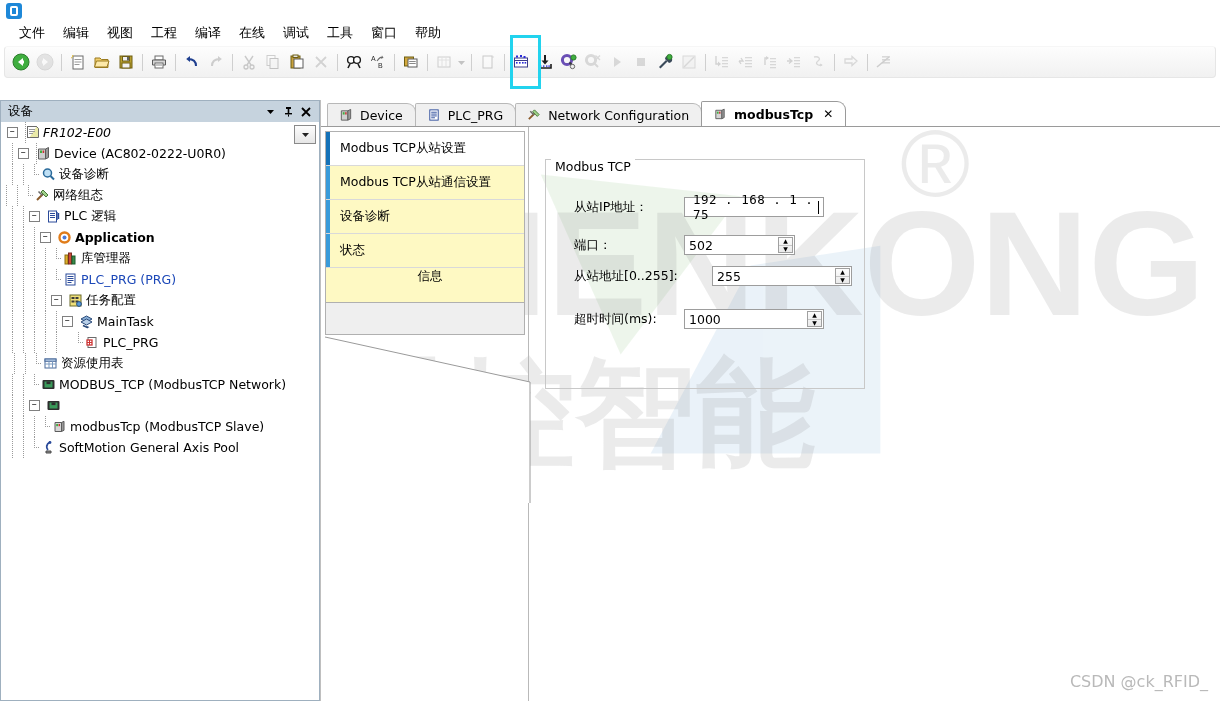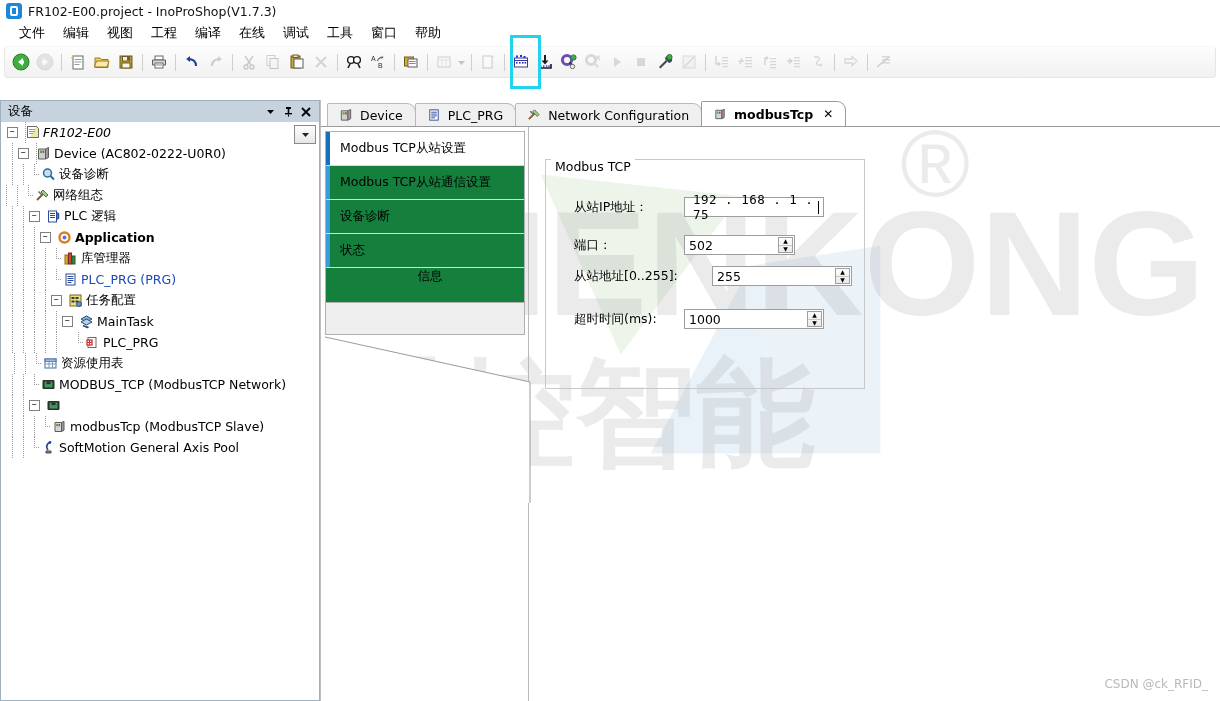--- a/index.html
+++ b/index.html
@@ -101,21 +101,21 @@
   #tabline{height:1px;background:#9a9a9a;position:relative;z-index:1;}
 
   #editbody{flex:1;position:relative;overflow:hidden;background:#fff;}
 
   
   #vtabs{
     position:absolute;left:4px;top:4px;width:200px;
     background:#efefef;border:1px solid #b0b0b0;box-sizing:border-box;z-index:2;
   }
   .vtab{height:34px;display:flex;align-items:center;font-size:12.5px;
-        border-bottom:1px solid #d9d9d9;background:#15803d;position:relative;box-sizing:border-box;}
+        border-bottom:1px solid #d9d9d9;background:#fef9c3;position:relative;box-sizing:border-box;}
   .vtab .bar{width:4px;align-self:stretch;background:#3a9bd9;flex:none;}
   .vtab .vt-lbl{padding-left:10px;}
   .vtab.active{background:#fff;}
   .vtab.active .bar{background:#1572b8;}
   .vtab:last-child{border-bottom:none;flex-direction:column;}
   #vtabs-skirt{
     position:absolute;left:4px;top:174px;width:200px;height:34px;
     background:#efefef;border:1px solid #b0b0b0;border-top:none;box-sizing:border-box;z-index:1;
   }
   #diag{
@@ -141,28 +141,27 @@
         background:linear-gradient(#fdfdfd,#eaeaea);border:1px solid #a0a0a0;box-sizing:border-box;
         display:flex;flex-direction:column;}
   .spin div{flex:1;display:flex;align-items:center;justify-content:center;font-size:6px;line-height:1;}
   .spin div:first-child{border-bottom:1px solid #c7c7c7;}
 
   
   #vdiv{position:absolute;left:207px;top:0;bottom:0;width:1px;background:#b9b9b9;z-index:1;}
 
   
   #wm{position:absolute;left:0;top:0;right:0;bottom:0;pointer-events:none;z-index:0;overflow:hidden;}
-  #csdn{position:absolute;right:12px;bottom:10px;font-size:12px;color:#b9b9b9;z-index:5;}
+  #csdn{position:absolute;right:12px;bottom:10px;font-size:16px;color:#b9b9b9;z-index:5;}
 </style>
 </head>
 <body>
 
 <div id="titlebar">
   <div class="appicon"></div>
-  <div id="title-text">FR102-E00.project - InoProShop(V1.7.3)</div>
 </div>
 
 <div id="menubar">
   <div class="mi">文件</div>
   <div class="mi">编辑</div>
   <div class="mi">视图</div>
   <div class="mi">工程</div>
   <div class="mi">编译</div>
   <div class="mi">在线</div>
   <div class="mi">调试</div>

